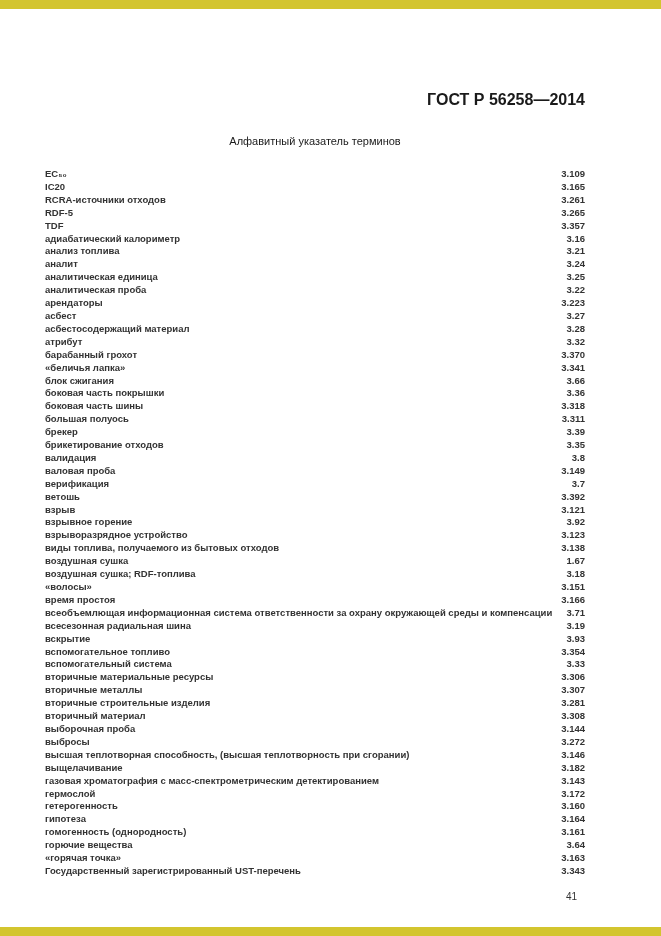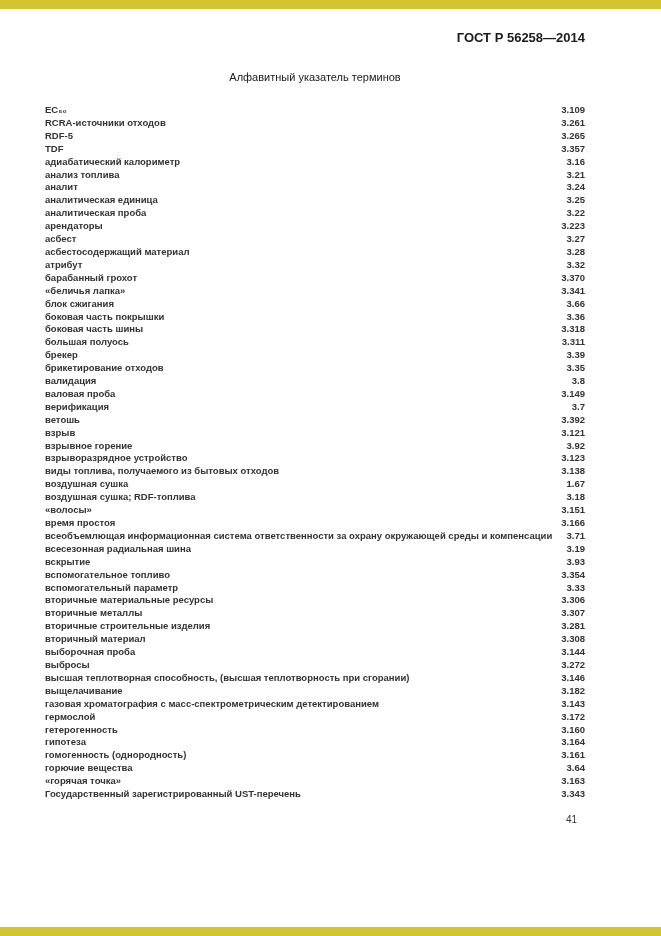--- a/index.html
+++ b/index.html
@@ -19,24 +19,24 @@
   }
   .band.top { top: 0; }
   .band.bottom { bottom: 0; }
   .content {
     position: absolute;
     left: 45px;
     top: 0;
     width: 540px;
   }
   .doc-header {
-    margin-top: 30px;
+    margin-top: 91px;
     text-align: right;
     font-weight: bold;
-    font-size: 13px;
+    font-size: 16px;
     color: #1a1a1a;
   }
   .doc-title {
     margin-top: 26px;
     text-align: center;
     font-weight: normal;
     font-size: 11px;
     color: #1a1a1a;
   }
   .entries {
@@ -70,20 +70,24 @@
   <div class="doc-header">ГОСТ Р 56258—2014</div>
 
   <div class="doc-title">Алфавитный указатель терминов</div>
 
   <div class="entries" id="entries">
       <div class="entry">
         <span class="term">EC₅₀</span>
         <span class="ref">3.109</span>
       </div>
       <div class="entry">
+        <span class="term">IC20</span>
+        <span class="ref">3.165</span>
+      </div>
+      <div class="entry">
         <span class="term">RCRA-источники отходов</span>
         <span class="ref">3.261</span>
       </div>
       <div class="entry">
         <span class="term">RDF-5</span>
         <span class="ref">3.265</span>
       </div>
       <div class="entry">
         <span class="term">TDF</span>
         <span class="ref">3.357</span>
@@ -214,21 +218,21 @@
       </div>
       <div class="entry">
         <span class="term">вскрытие</span>
         <span class="ref">3.93</span>
       </div>
       <div class="entry">
         <span class="term">вспомогательное топливо</span>
         <span class="ref">3.354</span>
       </div>
       <div class="entry">
-        <span class="term">вспомогательный параметр</span>
+        <span class="term">вспомогательный система</span>
         <span class="ref">3.33</span>
       </div>
       <div class="entry">
         <span class="term">вторичные материальные ресурсы</span>
         <span class="ref">3.306</span>
       </div>
       <div class="entry">
         <span class="term">вторичные металлы</span>
         <span class="ref">3.307</span>
       </div>

